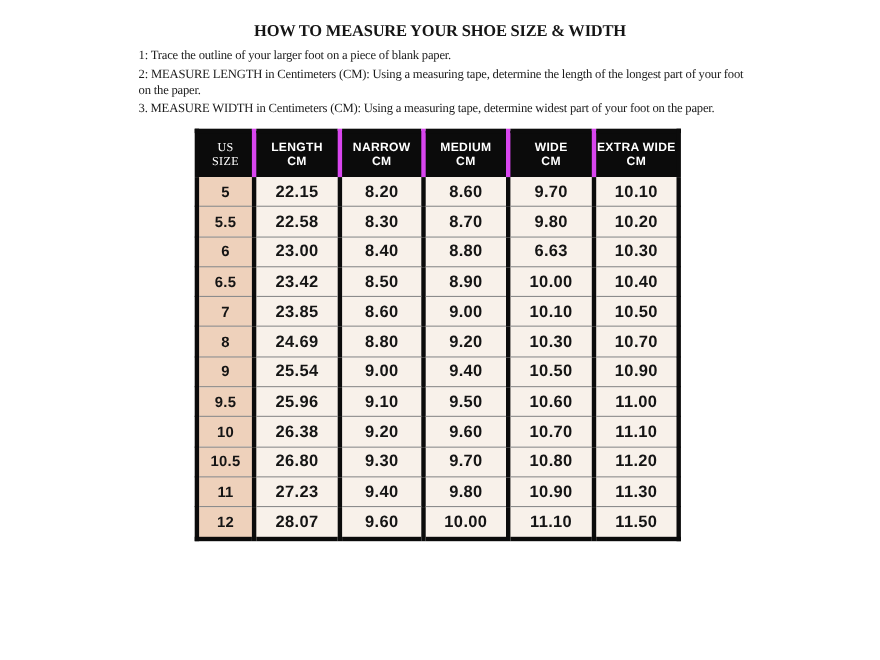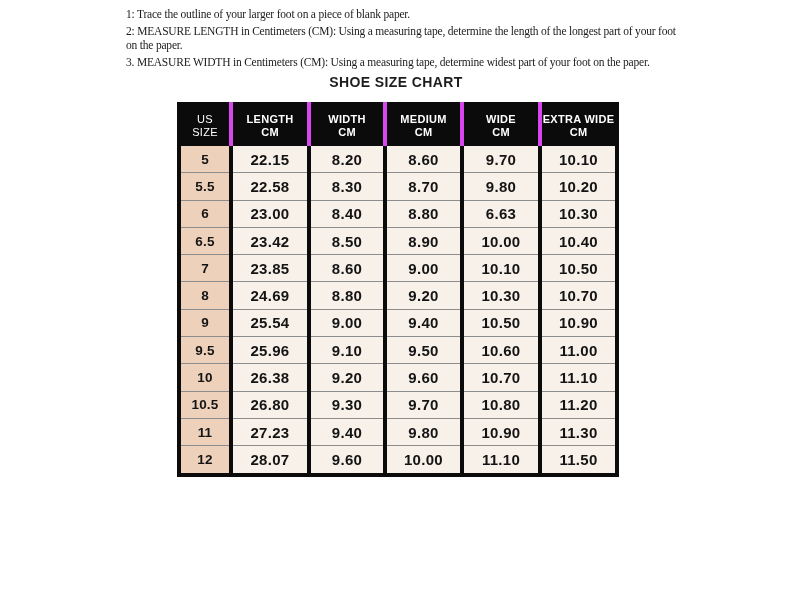--- a/index.html
+++ b/index.html
@@ -69,21 +69,21 @@
     font-weight: 700;
     font-size: 11px;
     line-height: 13px;
     letter-spacing: 0.3px;
     height: 40px;
     text-align: center;
     vertical-align: middle;
     border-left: 4px solid #d946ef;
     padding: 0;
   }
-  .size-chart th:first-child { border-left: none; font-weight: 400; }
+  .size-chart th:first-child { border-left: none; font-weight: 400; font-family: Liberation Serif, serif; }
   .size-chart td {
     background: #f8f1ea;
     text-align: center;
     vertical-align: middle;
     height: 26.3px;
     font-family: "Liberation Sans", sans-serif;
     font-weight: 700;
     font-size: 15px;
     letter-spacing: 0.3px;
     color: #141414;
@@ -96,30 +96,30 @@
     font-size: 13.5px;
     letter-spacing: 0.2px;
   }
   .size-chart tbody tr:not(:first-child) td { border-top: 1px solid #8c8c8c; }
 </style>
 </head>
 <body>
 
 <div class="page">
 
+  <h1 class="title">HOW TO MEASURE YOUR SHOE SIZE &amp; WIDTH</h1>
 
   <div class="instructions">
       <div class="instr-line">1: Trace the outline of your larger foot on a piece of blank paper.</div>
       <div class="instr-line">2: MEASURE LENGTH in Centimeters (CM): Using a measuring tape, determine the length of the longest part of your foot</div>
       <div class="instr-line">on the paper.</div>
       <div class="instr-line">3. MEASURE WIDTH in Centimeters (CM): Using a measuring tape, determine widest part of your foot on the paper.</div>
     </div>
 
   <div class="table-wrap">
-    <h2 class="subtitle">SHOE SIZE CHART</h2>
 
     <table class="size-chart">
       <colgroup>
         <col class="c1">
           <col class="c2">
           <col class="c3">
         <col class="c4">
           <col class="c5">
           <col class="c6">
       </colgroup>
@@ -127,21 +127,21 @@
         <tr>
             <th>
               <div>US</div>
               <div>SIZE</div>
             </th>
             <th>
               <div>LENGTH</div>
               <div>CM</div>
             </th>
             <th>
-              <div>WIDTH</div>
+              <div>NARROW</div>
               <div>CM</div>
             </th>
             <th>
               <div>MEDIUM</div>
               <div>CM</div>
             </th>
             <th>
               <div>WIDE</div>
               <div>CM</div>
             </th>

